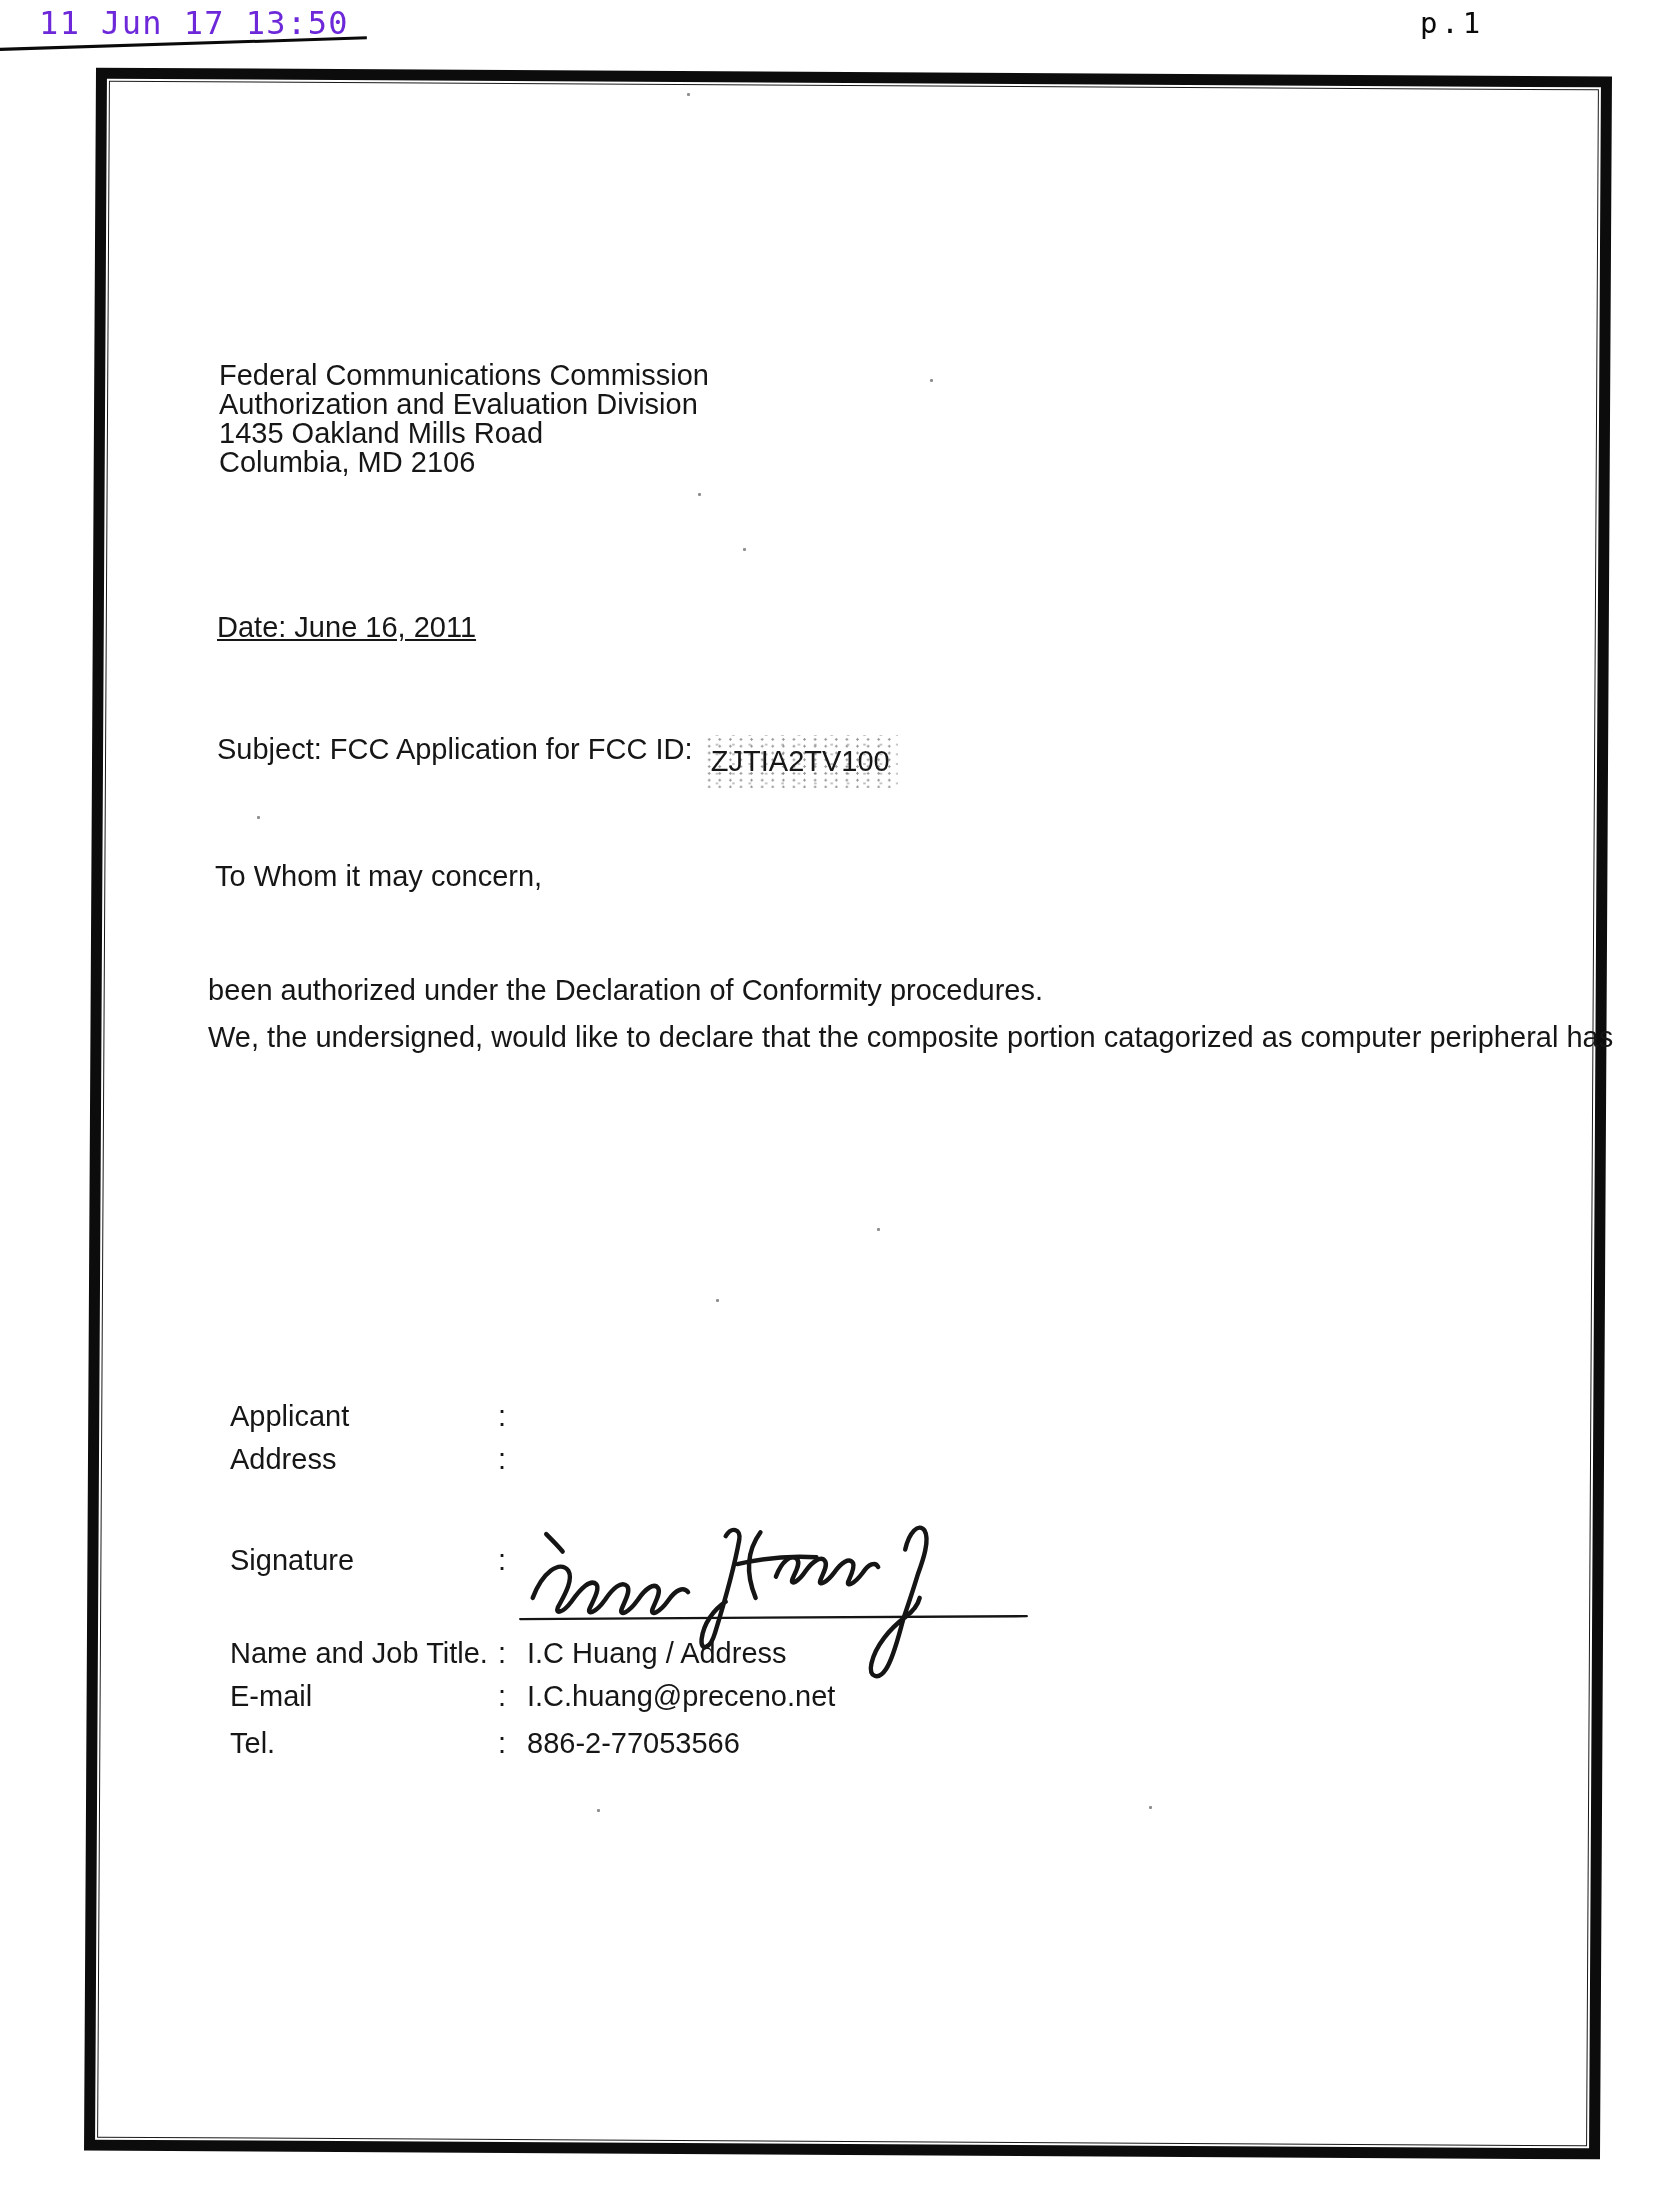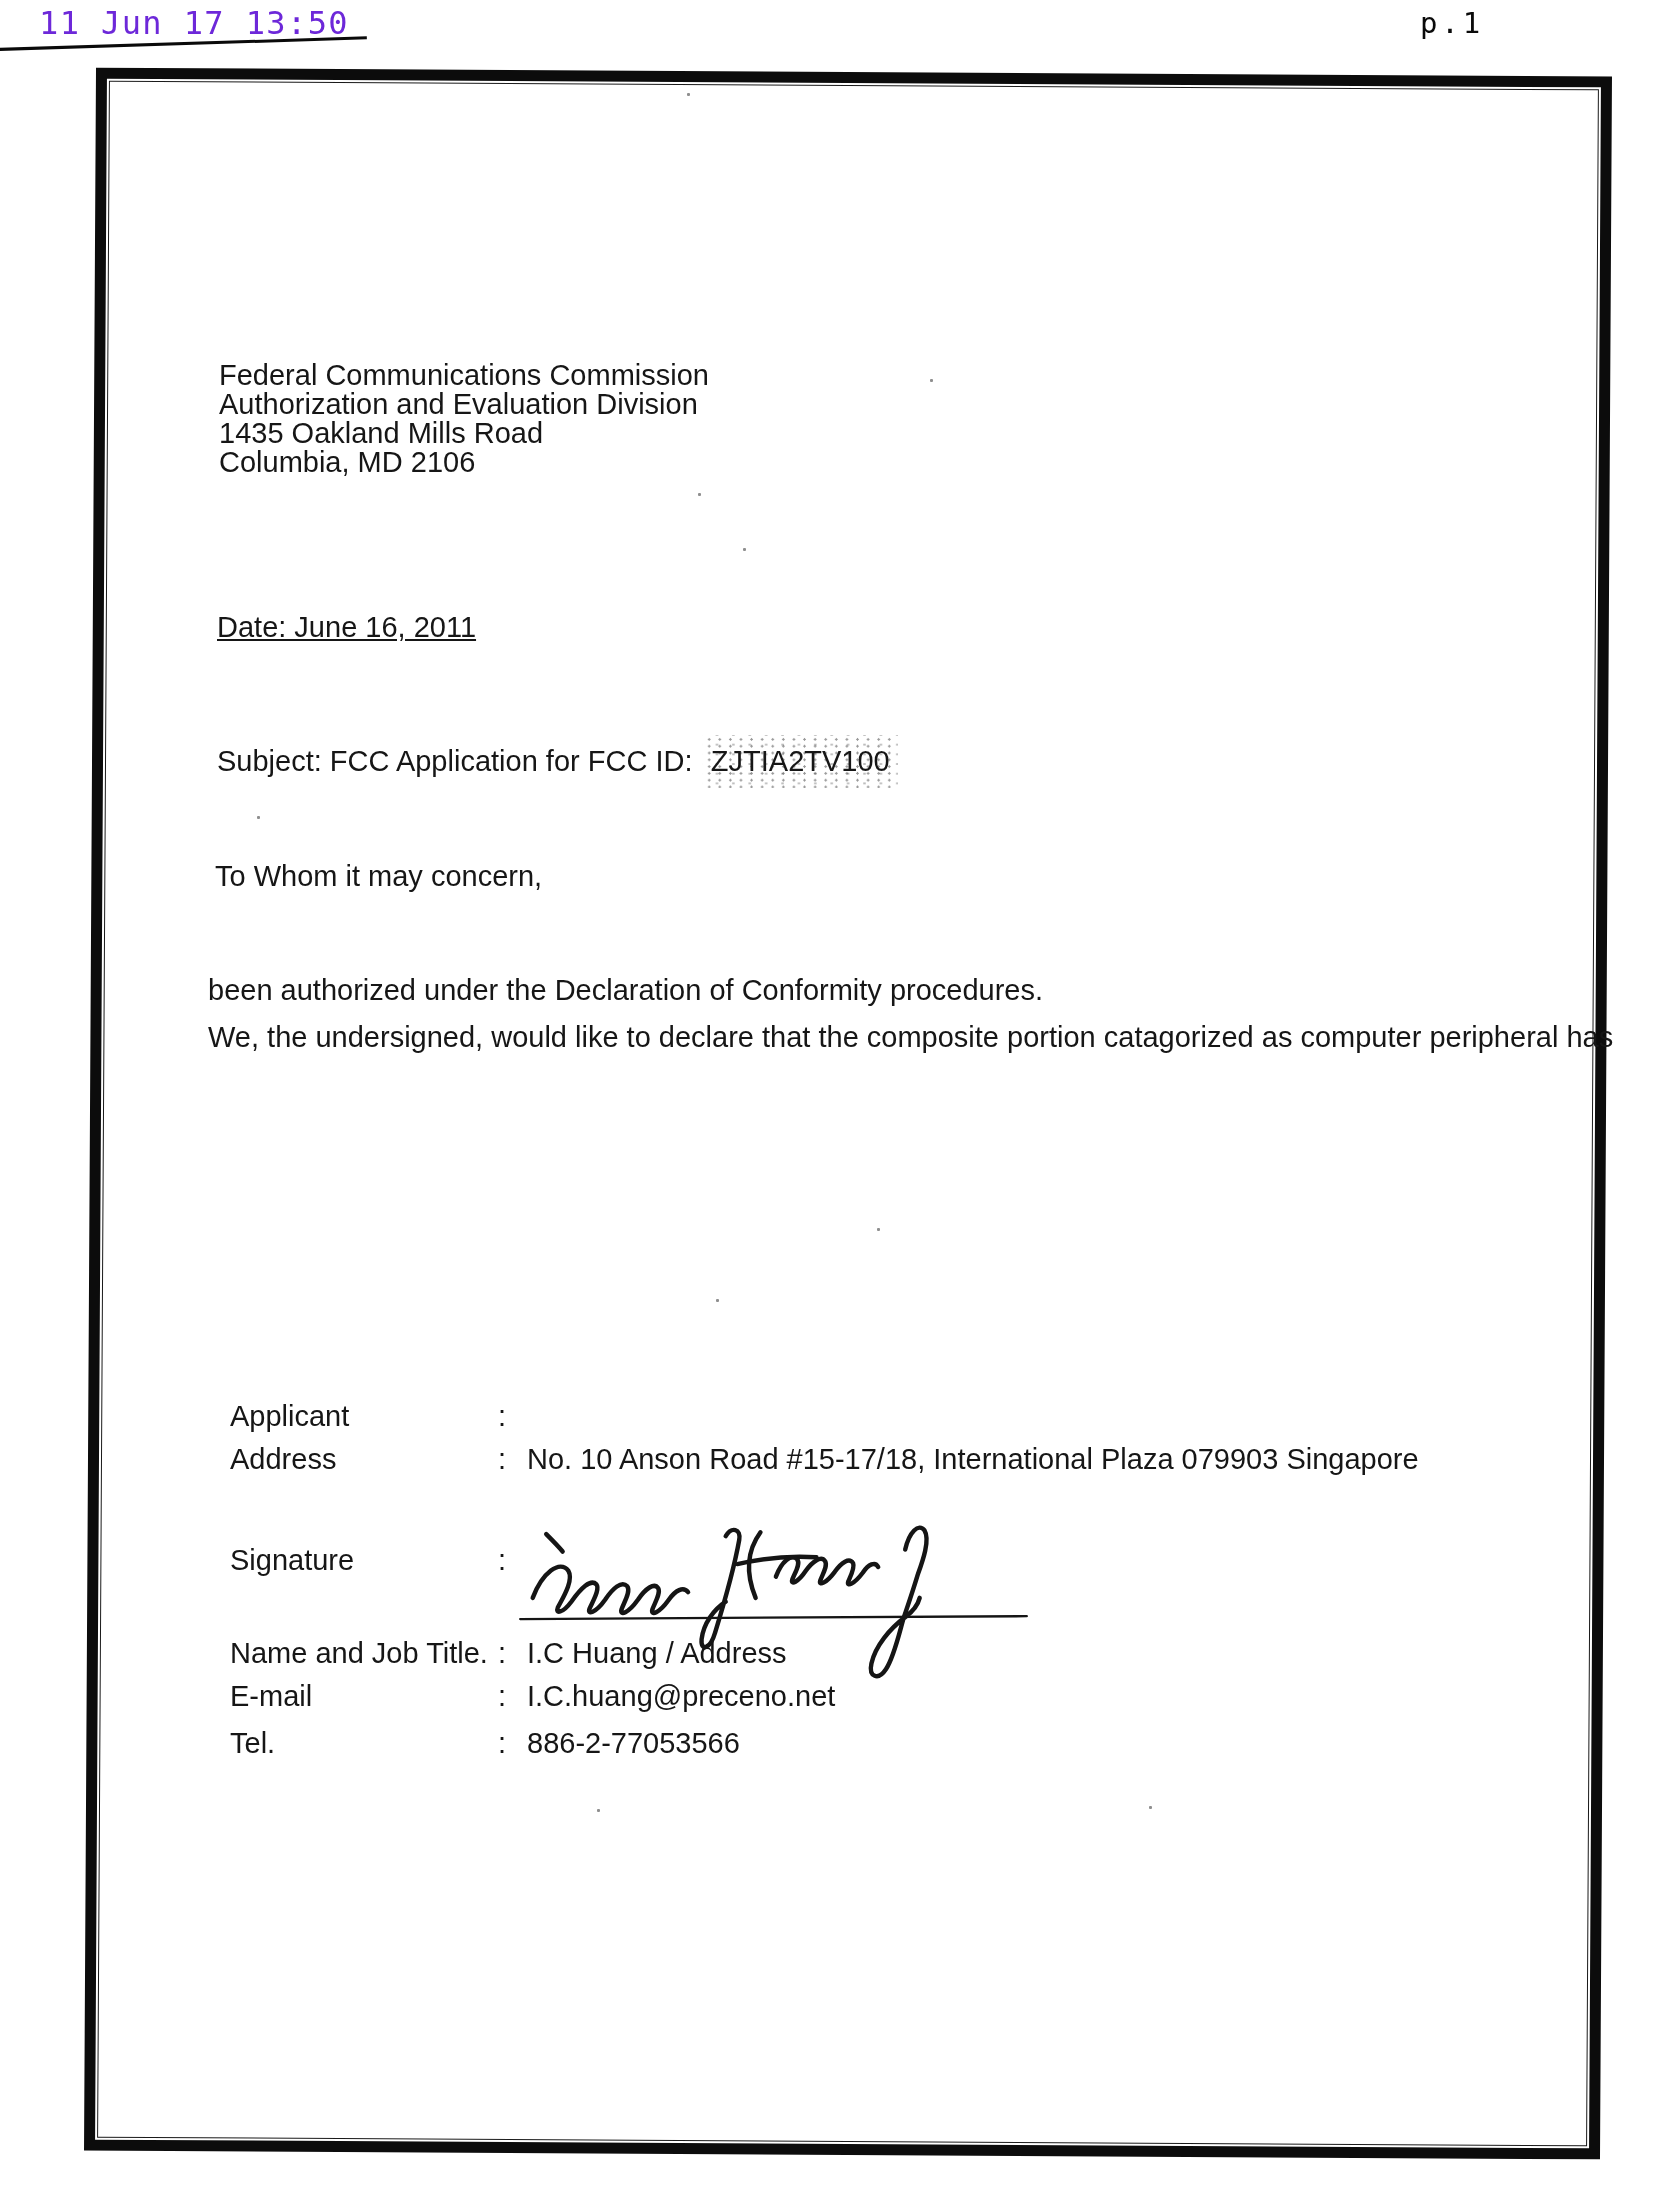--- a/index.html
+++ b/index.html
@@ -32,21 +32,21 @@
     box-sizing:border-box;border:11.6px solid #0c0c0c;
     transform:rotate(0.33deg);transform-origin:center center;
   }
   .frame-inner{
     position:absolute;inset:1.9px;border:1.9px solid #1a1a1a;
   }
   
   .ltxt{font-size:29px;line-height:1;white-space:nowrap;}
   .recipient{position:absolute;left:219px;top:361px;line-height:46px;font-size:29px;}
   .dateline{position:absolute;left:217px;top:613px;font-size:29px;text-decoration:underline;}
-  .subject{position:absolute;left:217px;top:735px;display:flex;align-items:center;font-size:29px;}
+  .subject{position:absolute;left:217px;top:735px;display:flex;align-items:flex-start;font-size:29px;}
   .fccid{
     position:relative;display:inline-block;margin-left:9.7px;padding:9.7px 8.7px 10.6px;
     background-image:
       radial-gradient(circle, rgba(70,70,70,.55) 1px, transparent 1.4px),
       radial-gradient(circle, rgba(110,110,110,.45) 1px, transparent 1.4px);
     background-size:10.6px 6.8px,16.4px 9.7px;
     background-position:1.9px 1px,6.8px 4.8px;
   }
   .salutation{position:absolute;left:215px;top:862px;font-size:29px;}
   .bodytext{position:absolute;left:208px;top:967px;width:1429px;font-size:29px;line-height:47px;}
@@ -92,21 +92,20 @@
   <div>We, the undersigned, would like to declare that the composite portion catagorized as computer peripheral has</div>
 </div>
 
 <div class="row" style="top:1400px">
   <span class="lbl">Applicant</span>
   <span class="sep">:</span>
 </div>
 <div class="row" style="top:1443px">
   <span class="lbl">Address</span>
   <span class="sep">:</span>
-  <span class="val">No. 10 Anson Road #15-17/18, International Plaza 079903 Singapore</span>
 </div>
 <div class="row" style="top:1544px">
   <span class="lbl">Signature</span>
   <span class="sep">:</span>
 </div>
 <div class="row" style="top:1637px">
   <span class="lbl">Name and Job Title.</span>
   <span class="sep">:</span>
   <span class="val">I.C Huang / Address</span>
 </div>

